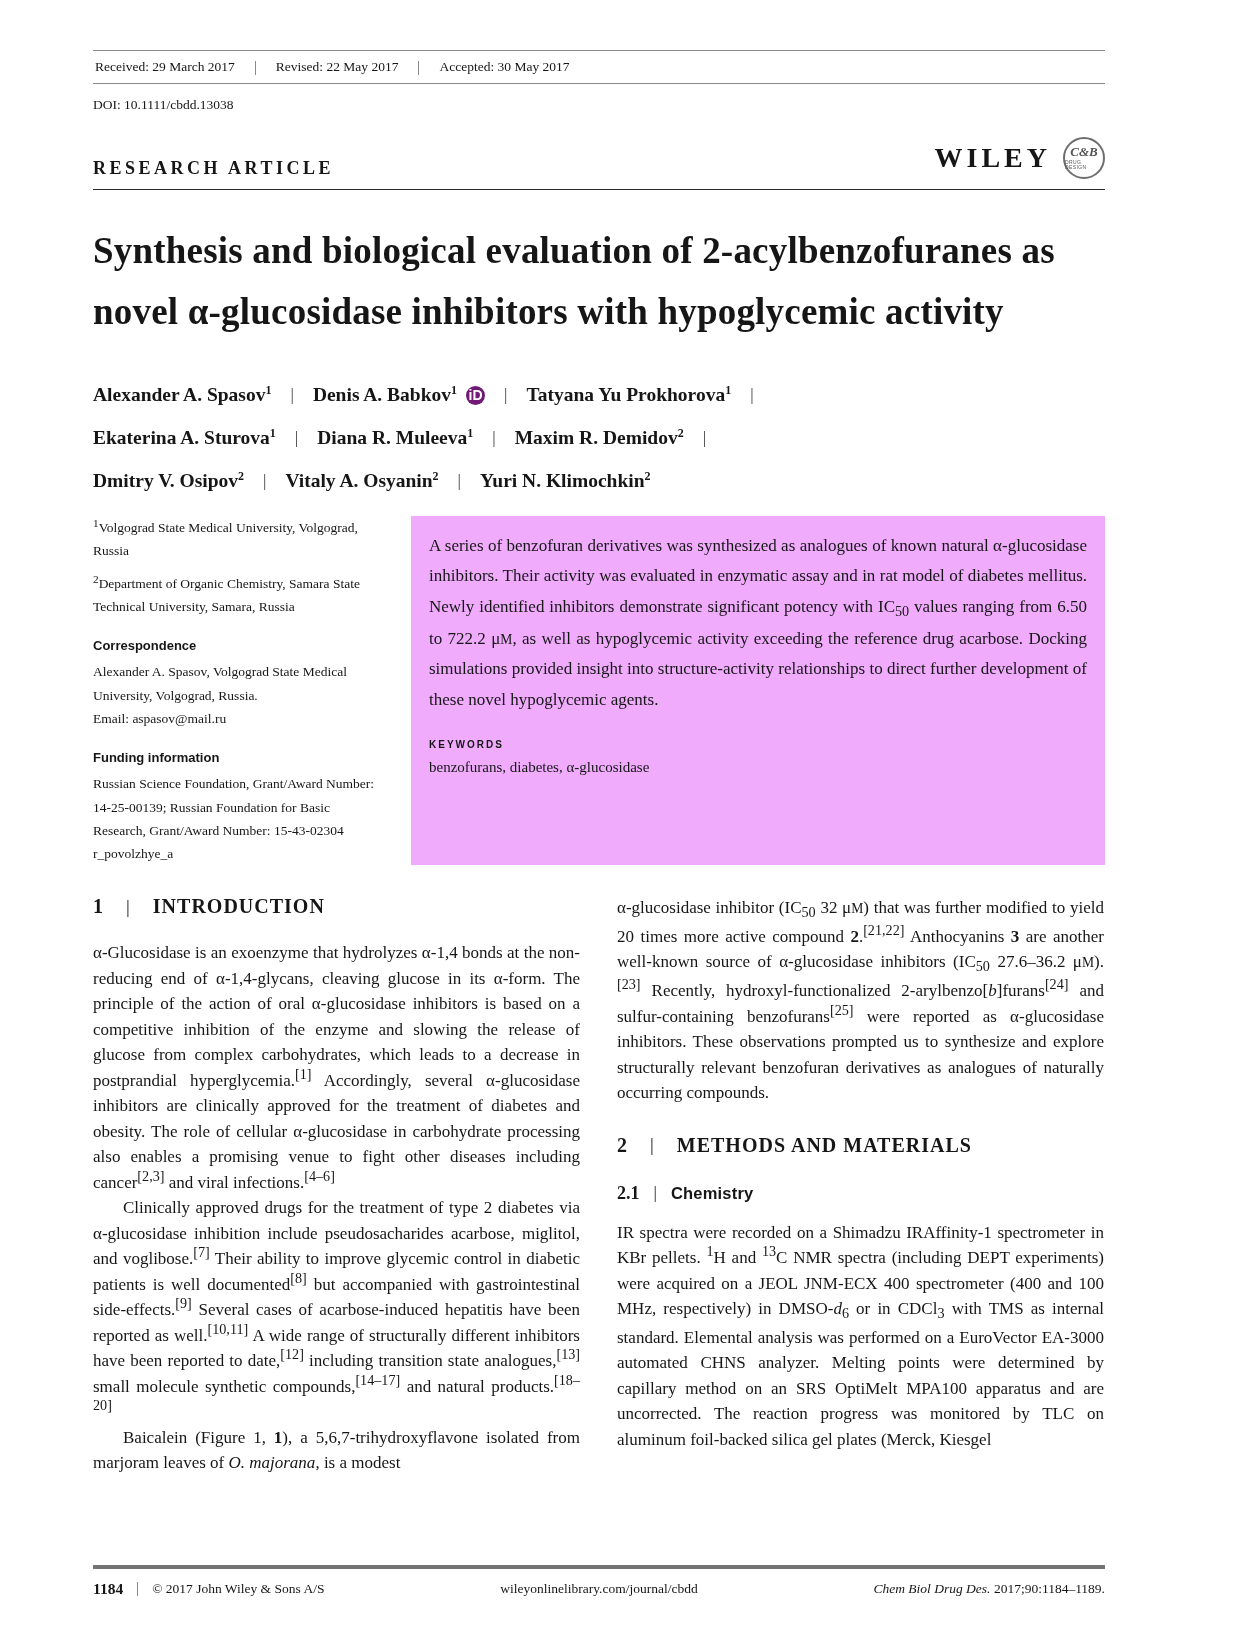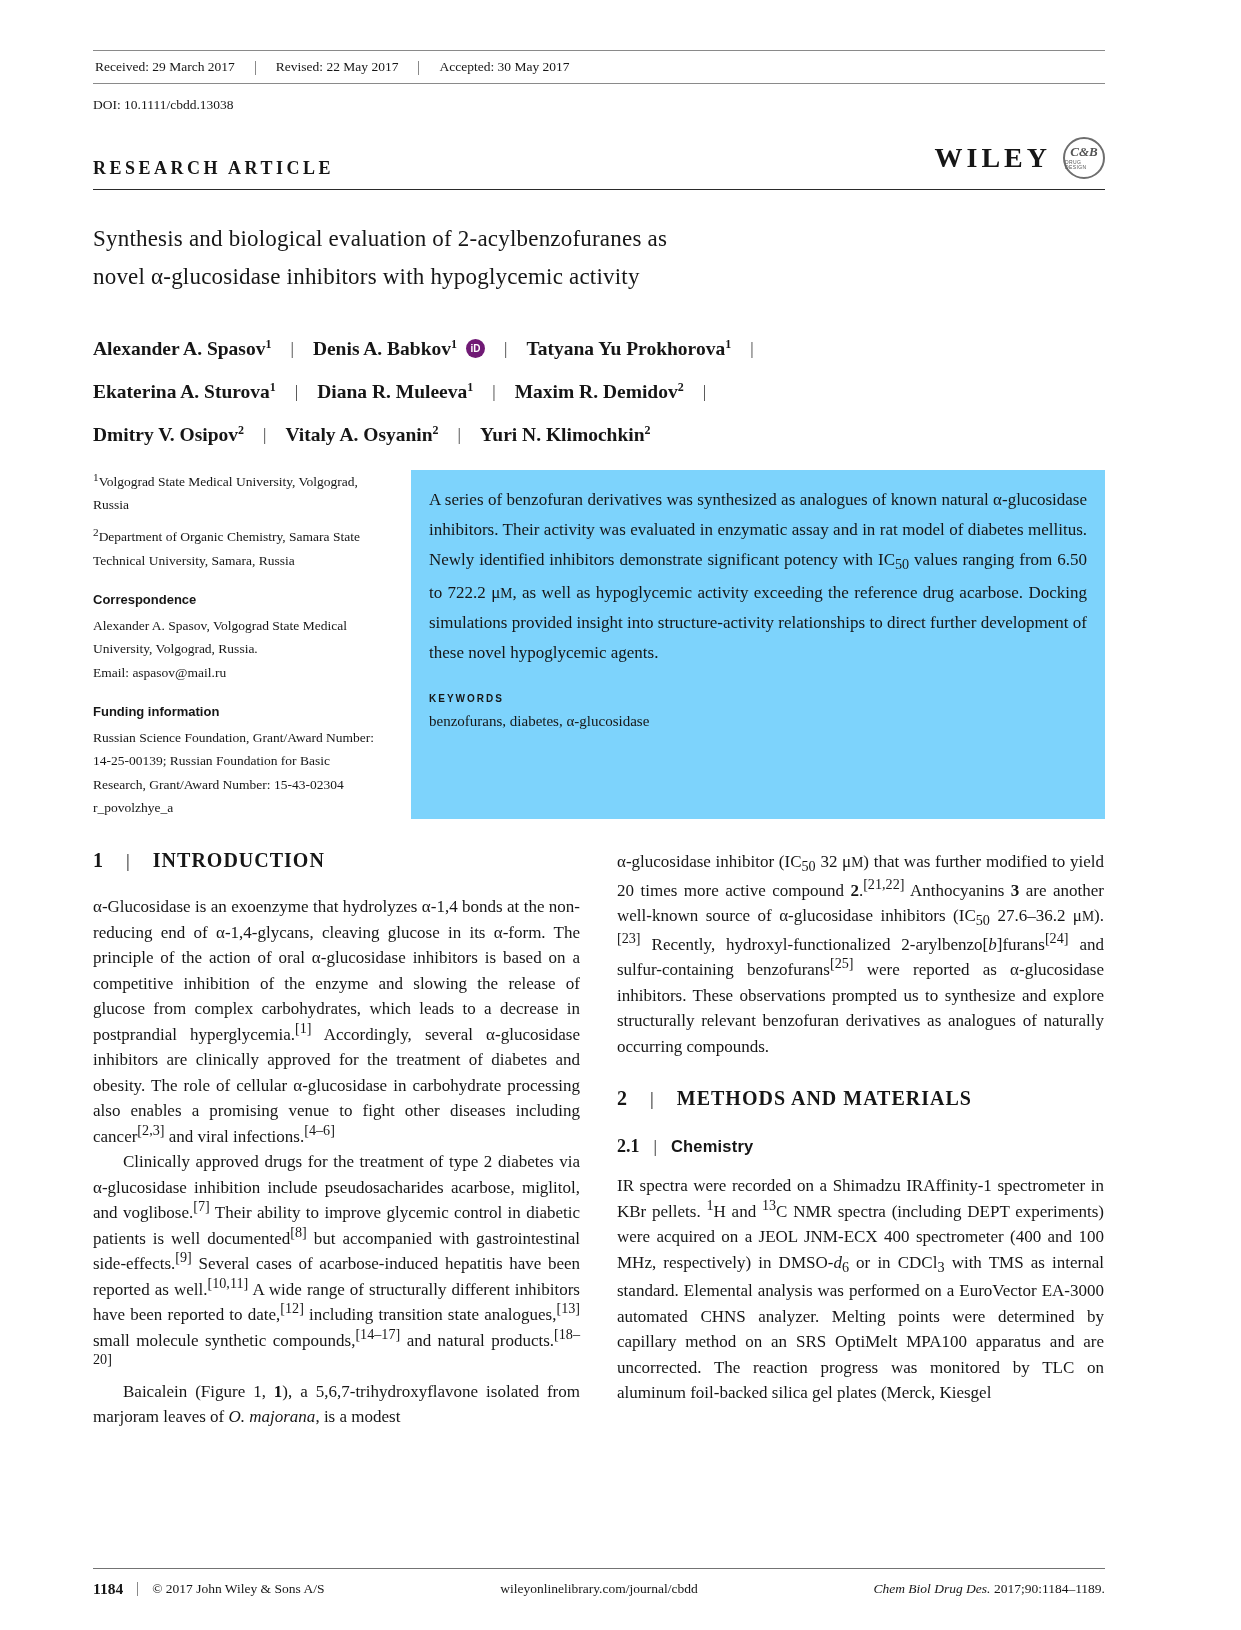--- a/index.html
+++ b/index.html
@@ -13,54 +13,54 @@
   .doi { margin-top:13px; font-size:13.5px; }
   .type-row { display:flex; justify-content:space-between; align-items:flex-end; margin-top:24px; padding-bottom:10px; border-bottom:1.5px solid #2a2a2a; }
   .article-type { font-weight:bold; font-size:18px; letter-spacing:3.5px; }
   .brand { display:flex; align-items:center; gap:12px; }
   .wiley { font-size:28px; font-weight:bold; letter-spacing:4px; }
   .journal-emblem { width:42px; height:42px; border:2.5px solid #6e6e6e; border-radius:50%; display:flex; flex-direction:column; align-items:center; justify-content:center; color:#555; line-height:1.1; }
   .emblem-main { font-weight:bold; font-style:italic; font-size:13px; }
   .emblem-sub { font-size:5px; letter-spacing:0.4px; font-family:"Liberation Sans", sans-serif; }
 
   
-  .title { margin-top:30px; font-size:23px; font-weight:normal; line-height:1.65; letter-spacing:0.2px; }
+  .title { margin-top:30px; font-size:37px; font-weight:bold; line-height:1.65; letter-spacing:0.2px; }
   .authors { margin-top:42px; font-size:19.5px; font-weight:bold; }
   .author-line { margin-bottom:21px; display:flex; align-items:center; flex-wrap:wrap; }
   .author sup { font-size:12px; }
   .apipe { font-weight:400; color:#3d3d3d; margin:0 19px; font-size:17px; }
-  .orcid { width:19px; height:19px; border-radius:50%; background:#701a75; color:#fff; font-family:"Liberation Sans", sans-serif; font-size:10px; font-weight:bold; display:inline-flex; align-items:center; justify-content:center; margin-left:9px; }
+  .orcid { width:19px; height:19px; border-radius:50%; background:#701a75; color:#fff; font-family:"Liberation Sans", sans-serif; font-size:14px; font-weight:bold; display:inline-flex; align-items:center; justify-content:center; margin-left:9px; }
 
   
   .info-row { display:flex; gap:36px; margin-top:24px; }
   .left-col { width:282px; flex:none; font-size:13.5px; line-height:1.72; }
   .left-col .affil { margin-bottom:9px; }
   .left-col h4 { font-family:"Liberation Sans", sans-serif; font-size:13px; margin-top:17px; margin-bottom:3px; }
   .email { color:#161616; text-decoration:none; }
-  .abstract-box { flex:1; background:#7dd3fc; padding:15px 18px 22px 18px; }
+  .abstract-box { flex:1; background:#f0abfc; padding:15px 18px 22px 18px; }
   .abstract-text { font-size:17px; line-height:1.78; text-align:justify; }
   .kw-head { font-family:"Liberation Sans", sans-serif; font-size:10px; font-weight:bold; letter-spacing:2px; margin-top:24px; }
   .kw { font-size:15px; margin-top:9px; }
 
   
   .body-cols { display:flex; gap:37px; margin-top:30px; }
   .col { width:487px; flex:none; }
   .sec-head { font-size:20px; font-weight:bold; letter-spacing:1px; display:flex; align-items:center; margin-bottom:22px; }
   .hpipe { font-weight:400; margin:0 22px; font-size:19px; color:#222; }
   .subsec-head { font-size:18px; font-weight:bold; display:flex; align-items:center; margin:26px 0 16px 0; }
   .subsec-head .hpipe { margin:0 14px; font-size:17px; }
   .subsec-head .sans { font-family:"Liberation Sans", sans-serif; font-size:16.5px; letter-spacing:0.2px; }
   .body-p { font-size:17px; line-height:1.5; text-align:justify; }
   .indent { text-indent:30px; }
   sup { line-height:0; }
   .sc { font-size:0.8em; }
   .methods-head { margin-top:28px; margin-bottom:0; }
 
   
-  .footer { position:absolute; left:93px; right:136px; bottom:32px; border-top:1px solid #737373; padding-top:11px; display:flex; align-items:center; font-size:13.5px; }
+  .footer { position:absolute; left:93px; right:136px; bottom:32px; border-top:4px solid #737373; padding-top:11px; display:flex; align-items:center; font-size:13.5px; }
   .f-left { display:flex; align-items:center; gap:14px; }
   .f-page { font-weight:bold; font-size:15.5px; }
   .f-center { position:absolute; left:50%; transform:translateX(-50%); }
   .f-right { margin-left:auto; }
 </style>
 </head>
 <body>
 
 <div class="page">
 

